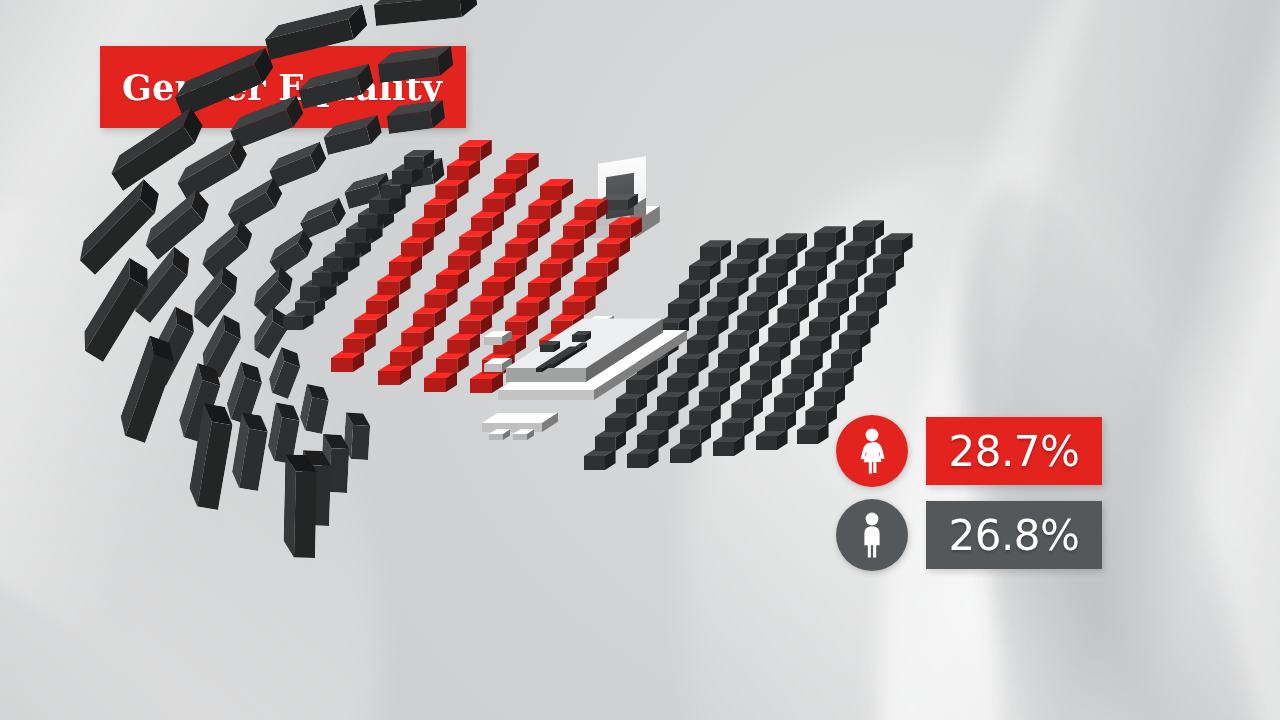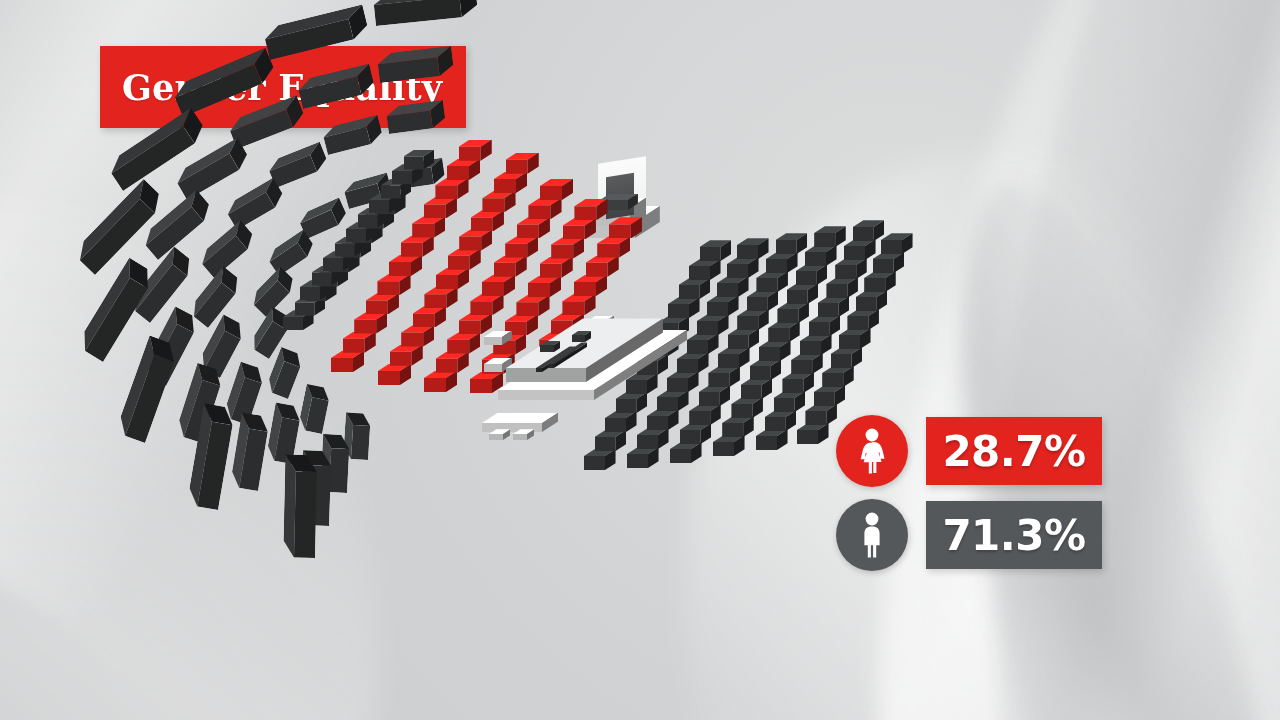--- a/index.html
+++ b/index.html
@@ -91,21 +91,21 @@
   .badge.m{background:#55585b;}
   .badge svg{display:block;}
   .value-bar{
     position:absolute;left:94px;top:2px;height:68px;width:176px;
     display:flex;align-items:center;justify-content:center;
     box-shadow:2px 3px 7px rgba(0,0,0,.16);
   }
   .value-bar.f{background:#e3231e;}
   .value-bar.m{background:#55585b;}
   .value-bar span{
-    color:#fff;font-family:"DejaVu Sans",sans-serif;font-weight:700;font-size:42px;
+    color:#fff;font-family:"DejaVu Sans",sans-serif;font-weight:400;font-size:42px;
     letter-spacing:-.5px;text-shadow:0 2px 3px rgba(0,0,0,.25);
   }
 
   
   #chamber{position:absolute;left:0;top:0;width:1280px;height:720px;}
   .seat{position:absolute;transform-style:flat;}
   .seat i{position:absolute;display:block;}
 
   
   .slab{position:absolute;}
@@ -1536,18 +1536,18 @@
     </div>
 
     <div class="stat-row male">
       <div class="badge m">
         <svg width="40" height="48" viewBox="0 0 40 48" aria-hidden="true">
           <circle cx="20" cy="8" r="6.4" fill="#fff"></circle>
           <path d="M20 15.6c-5.2 0-7.6 2.2-7.6 7.2v11.4h3.4v12.2h3.1V34.2h2.2v12.2h3.1V34.2h3.4V22.8c0-5-2.4-7.2-7.6-7.2z" fill="#fff"></path>
         </svg>
       </div>
       <div class="value-bar m">
-        <span>71.3%</span>
+        <span>26.8%</span>
       </div>
     </div>
 
   </div>
 </div>
 
 </body></html>

